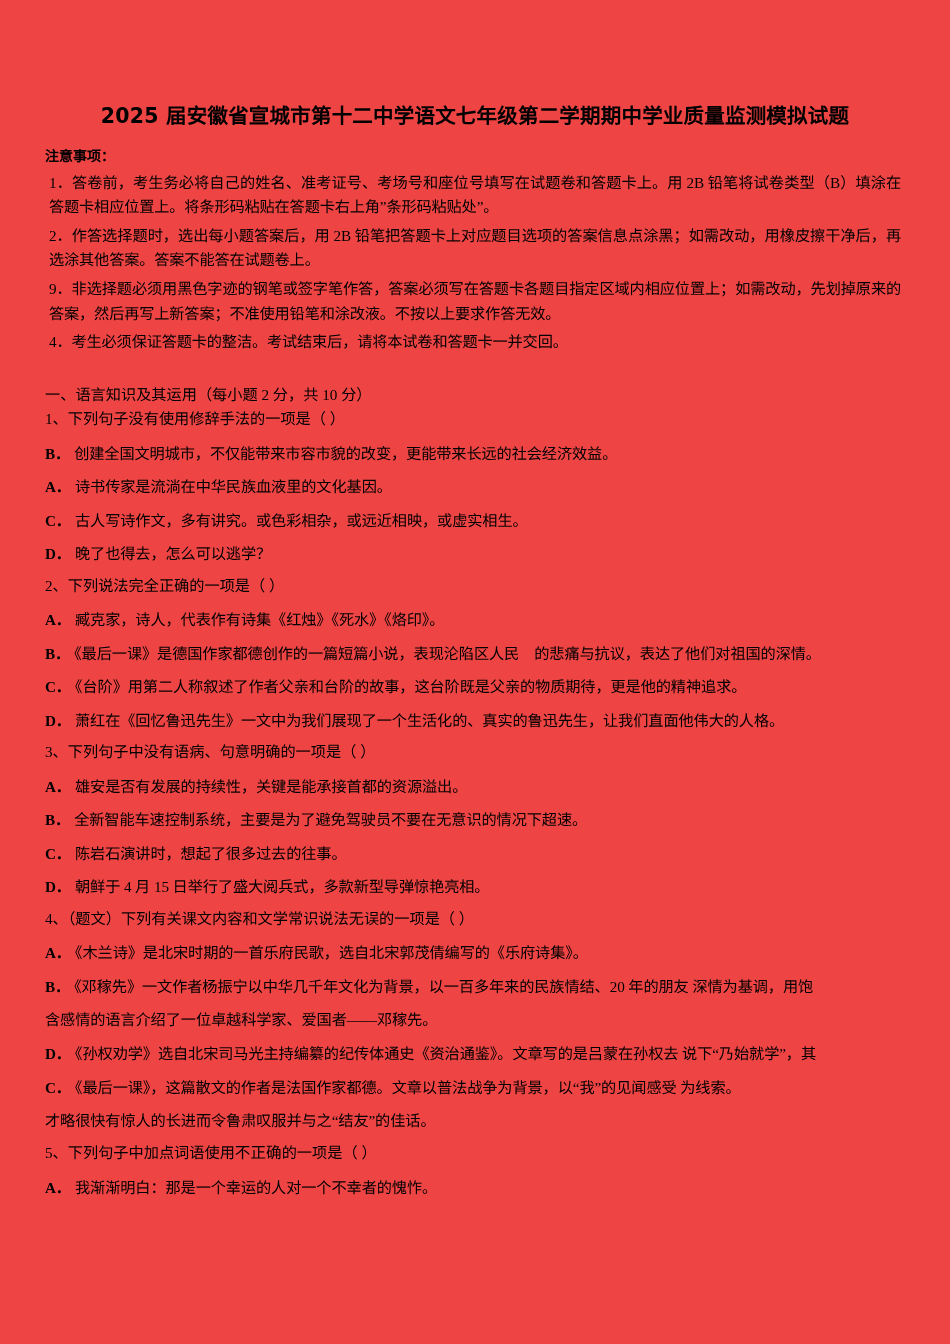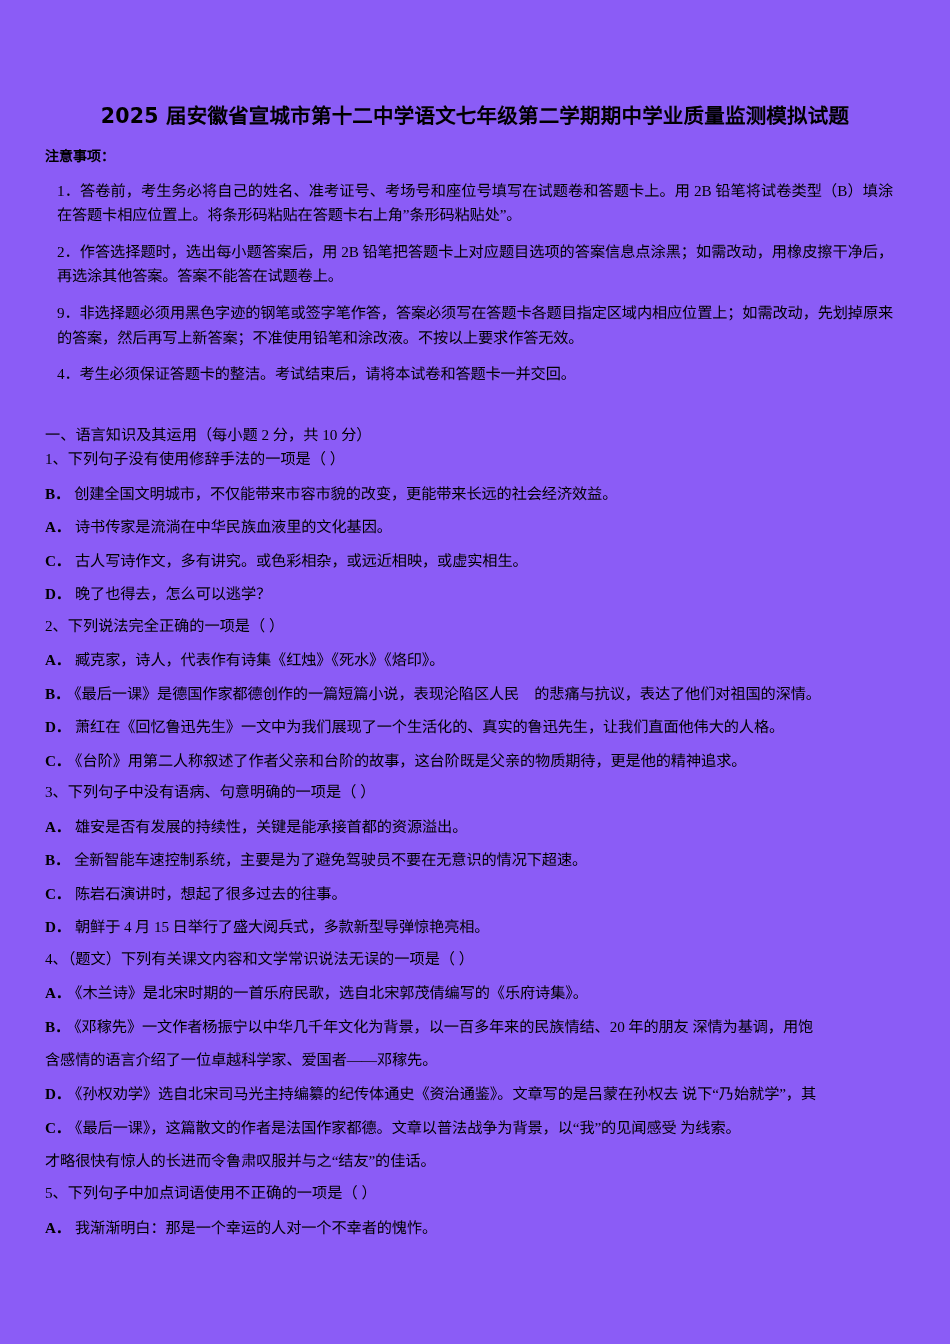--- a/index.html
+++ b/index.html
@@ -15,21 +15,21 @@
     color: #000000;
     -webkit-font-smoothing: antialiased;
   }
 
   .page {
     position: relative;
     width: 950px;
     height: 1344px;
     box-sizing: border-box;
     padding: 0 45px;
-    background: #8b5cf6;
+    background: #ef4444;
     overflow: hidden;
   }
 
   
   .doc-title {
     margin: 0;
     padding-top: 104px;
     text-align: center;
     font-family: "DejaVu Sans", "Liberation Sans", sans-serif;
     font-weight: bold;
@@ -46,21 +46,21 @@
   .notice-heading {
     font-family: "DejaVu Sans", "Liberation Sans", sans-serif;
     font-weight: bold;
     font-size: 14px;
     line-height: 1.5;
     margin: 0 0 2px 0;
   }
   .notice-item {
     font-size: 15.2px;
     line-height: 1.62;
-    margin: 12px;
+    margin: 4px;
     text-align: justify;
     text-justify: inter-ideograph;
     letter-spacing: -0.15px;
   }
 
   
   .section-gap {
     height: 24px;
   }
   .section-heading {
@@ -146,24 +146,24 @@
 
     <div>
       <p class="question-stem tight">2、下列说法完全正确的一项是（        ）</p>
       <p class="option">
         <span class="opt-label">A．</span><span>臧克家，诗人，代表作有诗集《红烛》《死水》《烙印》。</span>
       </p>
       <p class="option">
         <span class="opt-label">B．</span><span>《最后一课》是德国作家都德创作的一篇短篇小说，表现沦陷区人民　的悲痛与抗议，表达了他们对祖国的深情。</span>
       </p>
       <p class="option">
+        <span class="opt-label">C．</span><span>《台阶》用第二人称叙述了作者父亲和台阶的故事，这台阶既是父亲的物质期待，更是他的精神追求。</span>
+      </p>
+      <p class="option">
         <span class="opt-label">D．</span><span>萧红在《回忆鲁迅先生》一文中为我们展现了一个生活化的、真实的鲁迅先生，让我们直面他伟大的人格。</span>
-      </p>
-      <p class="option">
-        <span class="opt-label">C．</span><span>《台阶》用第二人称叙述了作者父亲和台阶的故事，这台阶既是父亲的物质期待，更是他的精神追求。</span>
       </p>
     </div>
 
     <div>
       <p class="question-stem tight">3、下列句子中没有语病、句意明确的一项是（    ）</p>
       <p class="option">
         <span class="opt-label">A．</span><span>雄安是否有发展的持续性，关键是能承接首都的资源溢出。</span>
       </p>
       <p class="option">
         <span class="opt-label">B．</span><span>全新智能车速控制系统，主要是为了避免驾驶员不要在无意识的情况下超速。</span>

